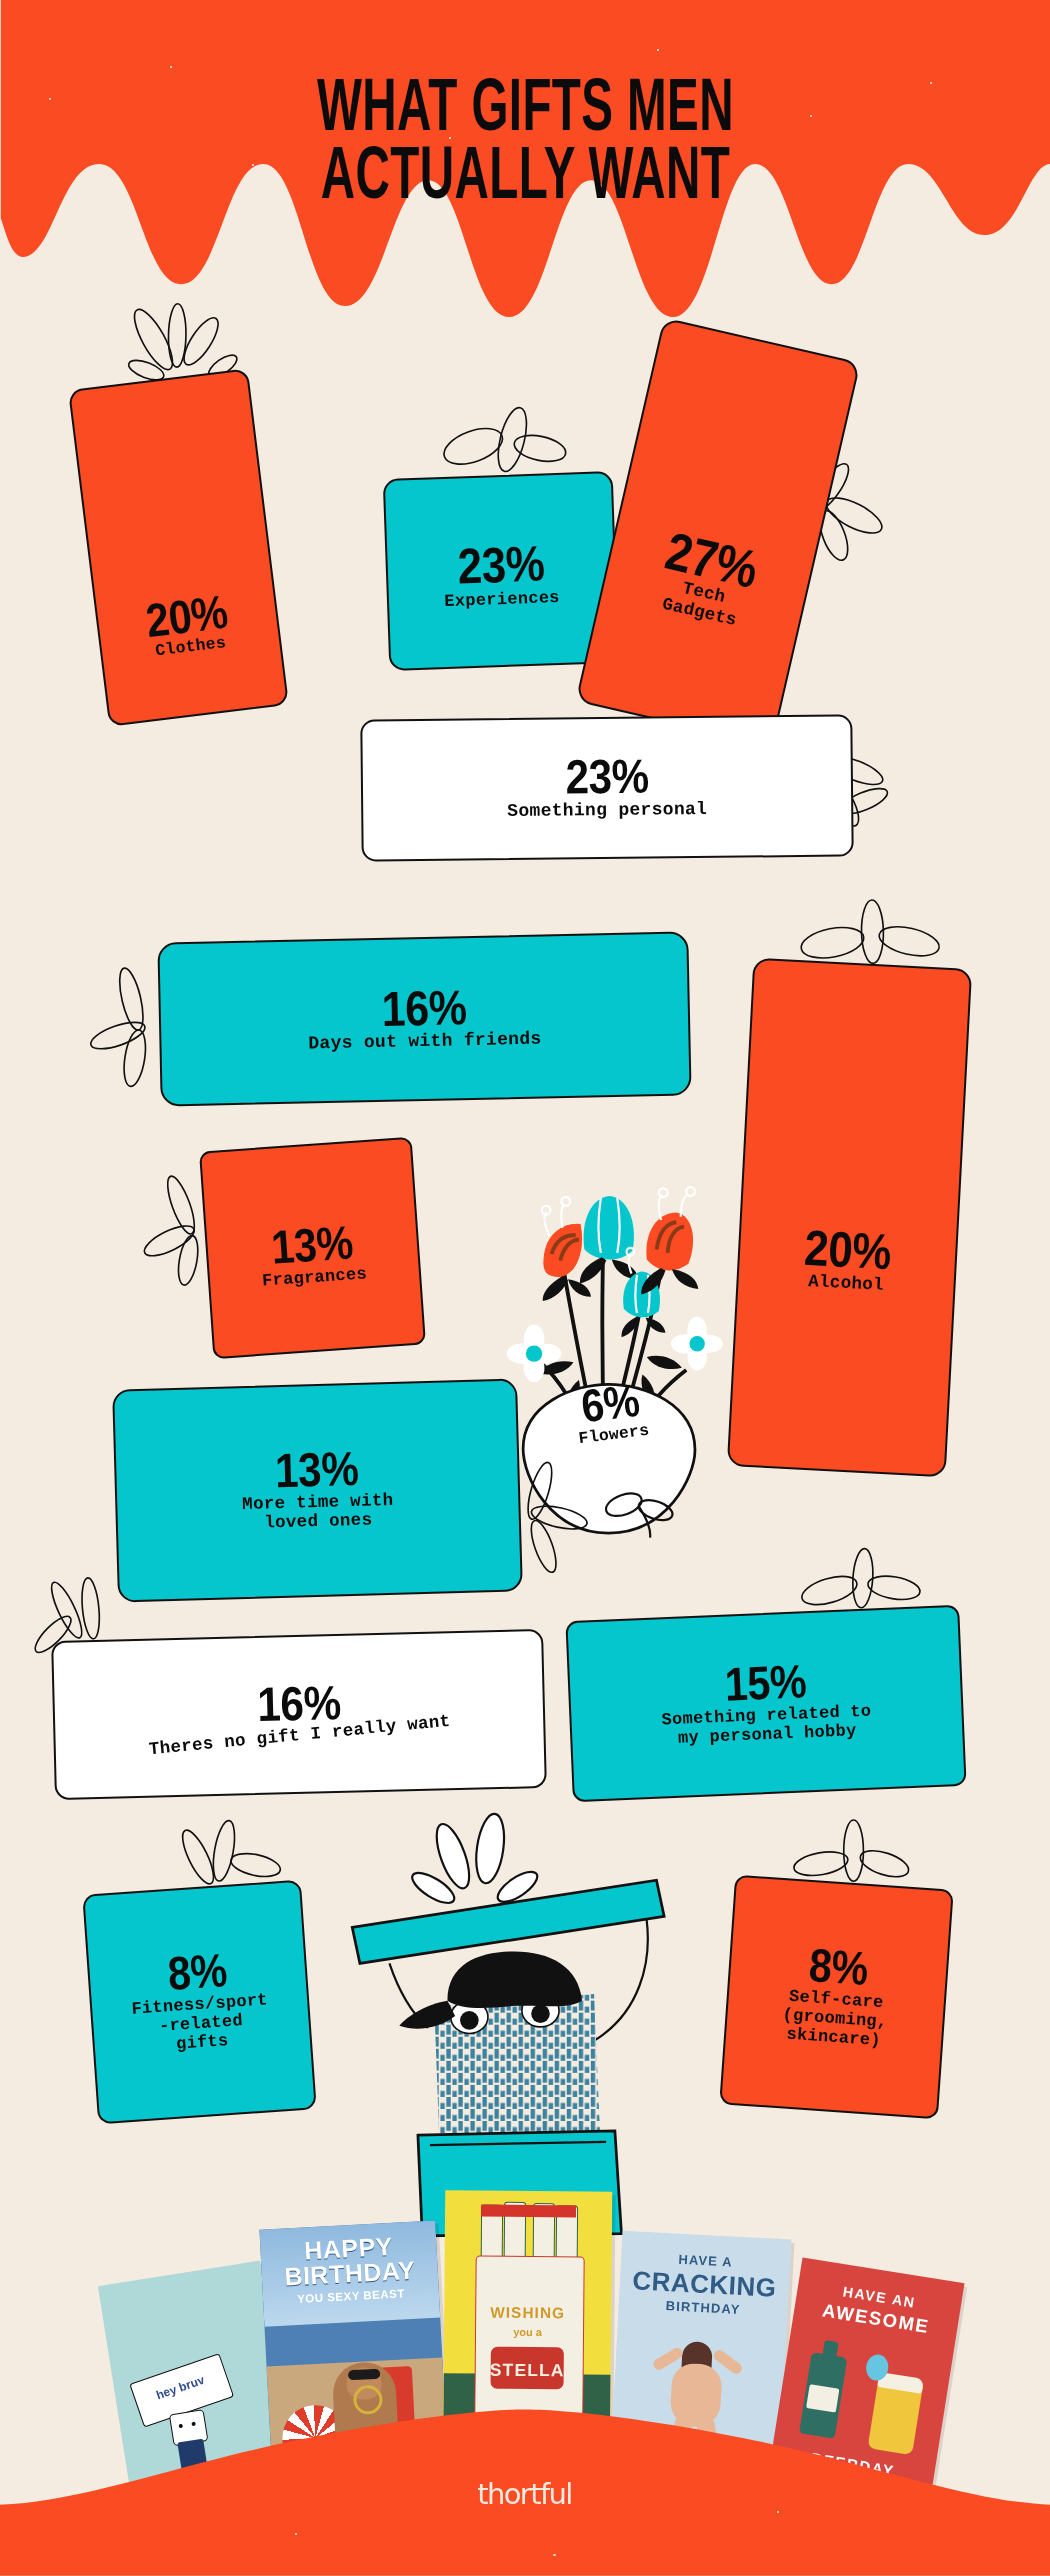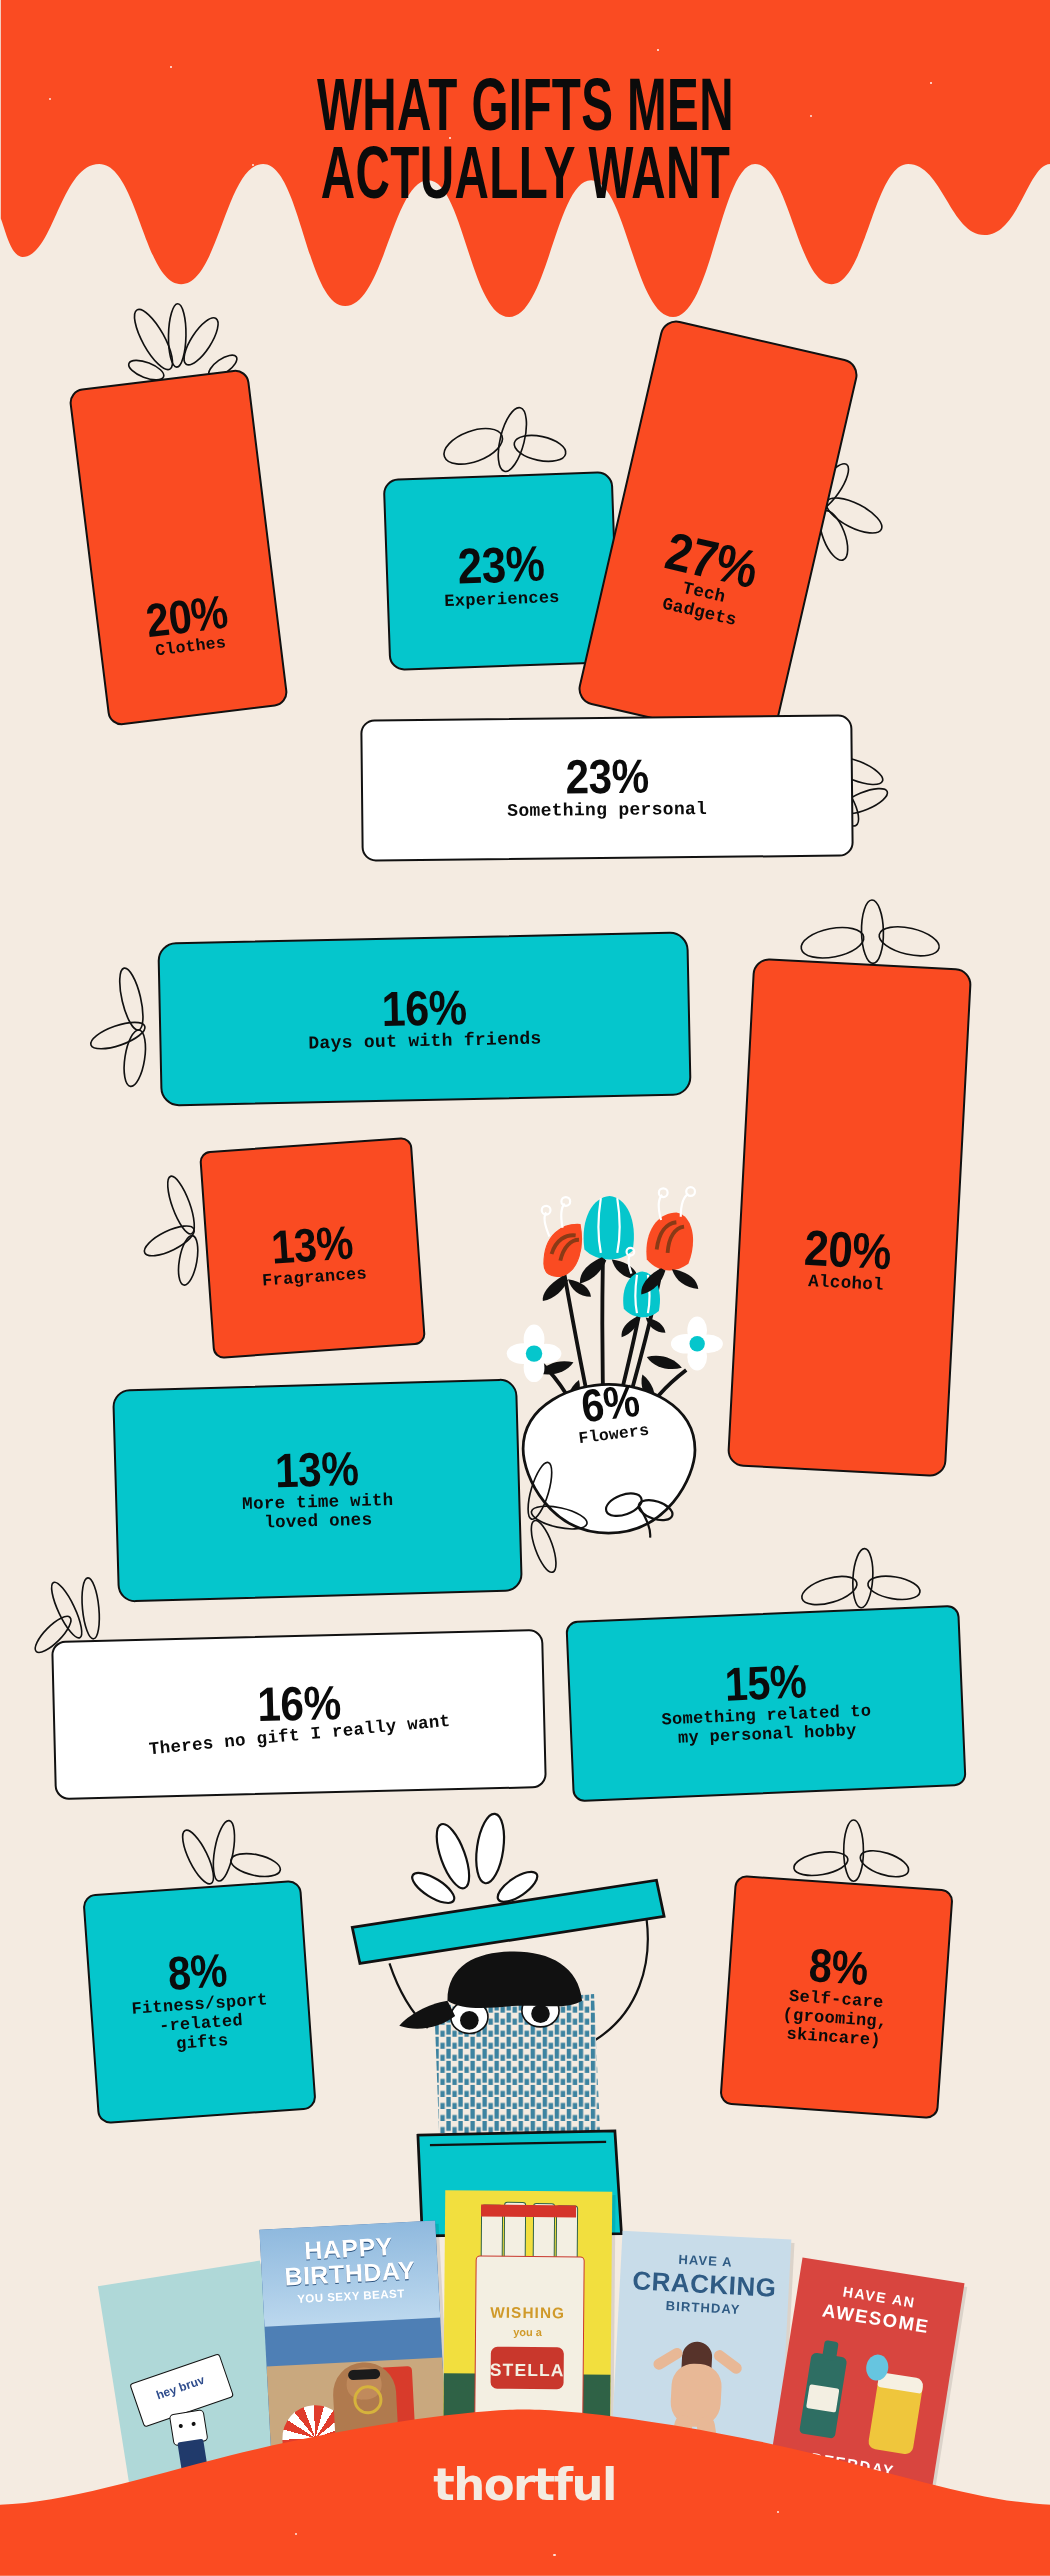--- a/index.html
+++ b/index.html
@@ -61,21 +61,21 @@
   
   .cards{position:absolute;}
   .card{position:absolute;box-shadow:3.3px 3.3px 0 rgba(0,0,0,0.10);}
   .cardtxt{position:absolute;width:100%;text-align:center;color:#fff;font-weight:900;}
 
   
   .footer{position:absolute;left:0;bottom:0;width:1051px;height:181px;}
   .footer svg{display:block;}
   .logo{
     position:absolute;left:0;bottom:65px;width:1049px;text-align:center;
-    color:#F4EBE1;font-weight:700;font-size:45px;letter-spacing:-1.6px;
+    color:#F4EBE1;font-weight:400;font-size:29px;letter-spacing:-1.6px;
     font-family:"DejaVu Sans",sans-serif;
   }
   .logo .word{position:relative;display:inline-block;}
   .speck{position:absolute;background:#fff;opacity:.85;border-radius:50%;}
 </style>
 </head>
 <body>
 
 <div class="stage">
 

